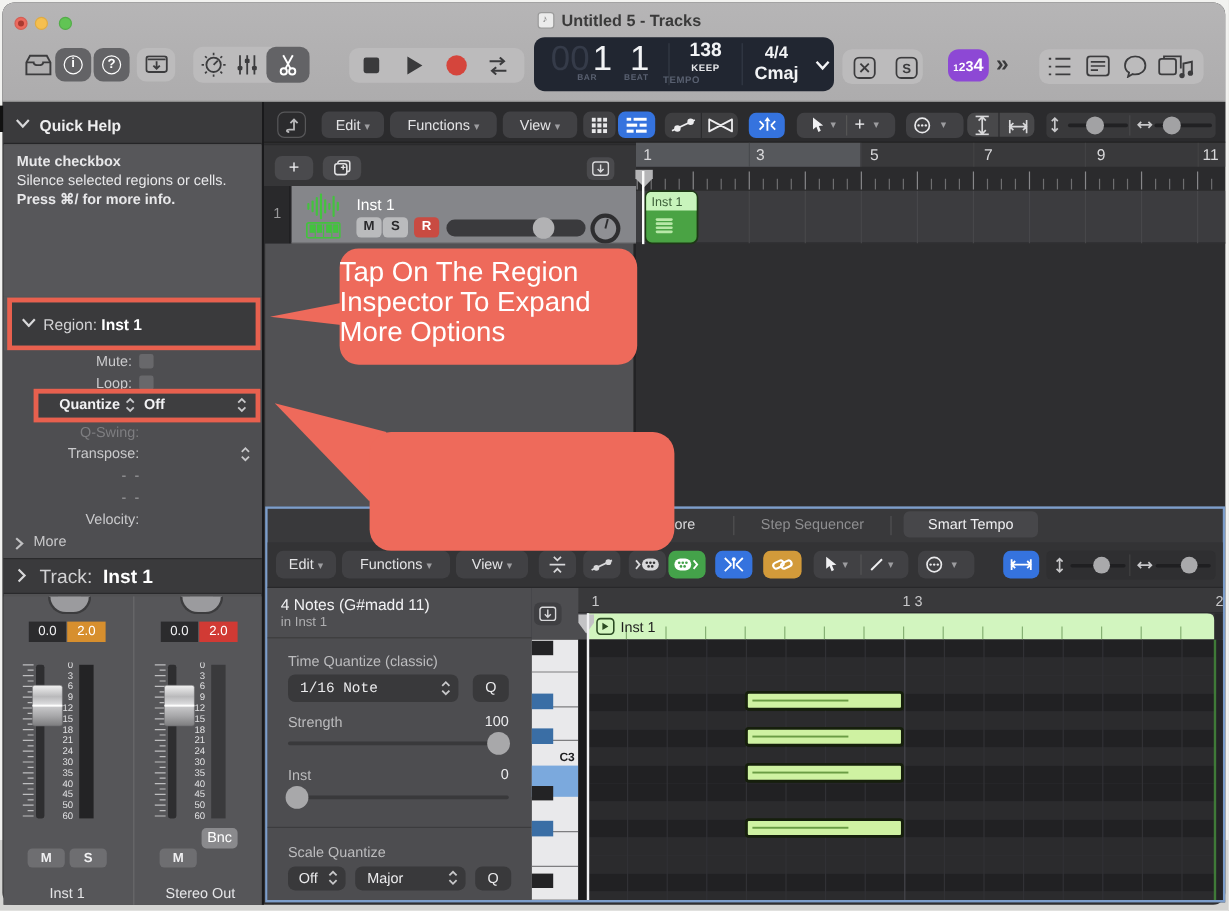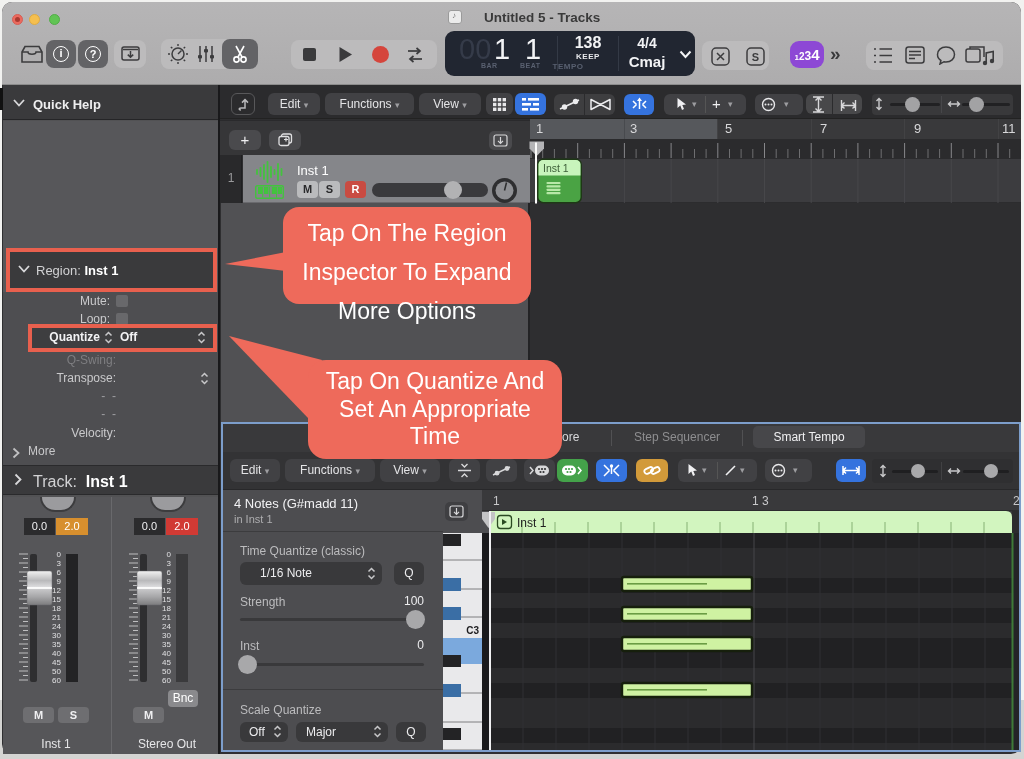--- a/index.html
+++ b/index.html
@@ -20,21 +20,21 @@
   <div class="a" style="left:2px;top:2px;width:1019px;height:83px;border-radius:10px 10px 0 0;background:linear-gradient(#b6b5b6,#adacad);"></div>
   <div class="a" style="left:2px;top:84px;width:1019px;height:1px;background:#8c8c8c;"></div>
 
   <div class="a" style="left:12px;top:14px;width:11px;height:11px;border-radius:50%;background:#ec6a5e;border:1px solid #d55f55;"></div>
   <div class="a" style="left:15px;top:17px;width:5px;height:5px;border-radius:50%;background:#a93a31;"></div>
   <div class="a" style="left:29px;top:14px;width:11px;height:11px;border-radius:50%;background:#f5bf4f;border:1px solid #dfab43;"></div>
   <div class="a" style="left:49px;top:14px;width:11px;height:11px;border-radius:50%;background:#61c454;border:1px solid #53ad48;"></div>
 
   <div class="a" style="left:448px;top:10px;width:14px;height:14px;border-radius:3px;background:#ebebeb;border:1px solid #9a9a9a;"></div>
   <div class="a" style="left:452px;top:12px;width:8px;height:8px;color:#777;font-size:8px;line-height:8px;">♪</div>
-  <div class="a" style="left:468px;top:10px;font-size:13.5px;font-weight:bold;color:#3a3a3a;margin-left:16px;">Untitled 5 - Tracks</div>
+  <div class="a" style="left:468px;top:10px;font-size:13.5px;font-weight:bold;color:#3a3a3a;">Untitled 5 - Tracks</div>
 
   <div class="a" style="left:0;top:88px;width:3px;height:22px;background:#111;"></div>
 
   <svg class="a" style="left:20px;top:45px;" width="24" height="19" viewBox="0 0 24 19">
     <path d="M2 7 L5 1.5 H19 L22 7 V17 H2 Z" fill="none" stroke="#3c3c3e" stroke-width="1.6"></path>
     <path d="M2 7 H8 C8 10 16 10 16 7 H22" fill="none" stroke="#3c3c3e" stroke-width="1.6"></path>
   </svg>
 
   <div class="a" style="left:46px;top:40px;width:30px;height:28px;border-radius:8px;background:#636366;"></div>
   <div class="a" style="left:53px;top:46px;width:16px;height:16px;border-radius:50%;border:1.5px solid #fff;color:#fff;font-size:11px;font-weight:bold;text-align:center;line-height:13px;">i</div>
@@ -156,20 +156,23 @@
   <div class="a" style="left:3px;top:85px;width:216px;height:669px;background:#525254;"></div>
   <div class="a" style="left:218px;top:85px;width:2px;height:669px;background:#19191b;"></div>
 
   <div class="a" style="left:3px;top:85px;width:215px;height:35px;background:#3a3a3c;border-bottom:1px solid #252527;"></div>
   <svg class="a" style="left:13px;top:99px;" width="12" height="8" viewBox="0 0 12 8">
       <path d="M1 1 L6 6.5 L11 1" fill="none" stroke="#d8d8da" stroke-width="1.8"></path>
     </svg>
   <div class="a" style="left:33px;top:97px;font-size:13px;font-weight:bold;color:#eeeeef;">Quick Help</div>
 
   <div class="a" style="left:3px;top:121px;width:215px;height:126px;background:#57575a;"></div>
+  <div class="a" style="left:14px;top:126px;font-size:12px;line-height:16px;color:#e8e8ea;">
+    <b>Mute checkbox</b><br>Silence selected regions or cells.<br><b>Press ⌘/ for more info.</b>
+  </div>
 
   <div class="a" style="left:3px;top:247px;width:215px;height:218px;background:#57575a;"></div>
   <div class="a" style="left:10px;top:252px;width:204px;height:36px;background:#3a3a3c;"></div>
   <svg class="a" style="left:18px;top:265px;" width="12" height="8" viewBox="0 0 12 8">
       <path d="M1 1 L6 6.5 L11 1" fill="none" stroke="#d8d8da" stroke-width="1.8"></path>
     </svg>
   <div class="a" style="left:36px;top:263px;font-size:13px;color:#d2d2d4;">Region: <b style="color:#fff;">Inst 1</b></div>
   <div class="a" style="left:6px;top:248px;width:211px;height:44px;border:4px solid #e8604e;"></div>
 
   <div class="a" style="left:3px;top:292px;width:215px;height:173px;background:#4e4e51;"></div>
@@ -688,21 +691,21 @@
   <div class="a" style="left:443px;top:490px;width:46px;height:43px;background:#4d4d50;"></div>
   <div class="a" style="left:234px;top:496px;font-size:13px;color:#f2f2f4;">4 Notes (G#madd 11)</div>
   <div class="a" style="left:234px;top:513px;font-size:11px;color:#aeaeb0;">in Inst 1</div>
   <div class="a" style="left:445px;top:502px;width:23px;height:19px;background:#3f3f42;border-radius:5px;"></div>
   <svg class="a" style="left:449px;top:505px;" width="15" height="13" viewBox="0 0 15 13">
       <rect x="1" y="1" width="13" height="11" rx="2" fill="none" stroke="#d8d8da" stroke-width="1.2"></rect>
       <path d="M7.5 3 V9 M5 6.8 L7.5 9.3 L10 6.8" fill="none" stroke="#d8d8da" stroke-width="1.2"></path>
     </svg>
   <div class="a" style="left:223px;top:531px;width:220px;height:1px;background:#3c3c3e;"></div>
   <div class="a" style="left:240px;top:544px;font-size:12px;color:#bcbcbe;">Time Quantize (classic)</div>
-  <div class="a" style="left:240px;top:562px;width:142px;height:23px;background:#39393b;border-radius:6px;color:#ececee;font-size:12px;line-height:23px;"><span style="margin-left:20px;">1/16 Note</span></div>
+  <div class="a" style="left:240px;top:562px;width:142px;height:23px;background:#39393b;border-radius:6px;color:#ececee;font-size:12px;line-height:23px;"><span style="margin-left:10px;font-family:Liberation Mono, monospace;">1/16 Note</span></div>
   <svg class="a" style="left:367px;top:567px;" width="9" height="13" viewBox="0 0 9 13">
       <path d="M1.5 4.5 L4.5 1.5 L7.5 4.5 M1.5 8.5 L4.5 11.5 L7.5 8.5" fill="none" stroke="#c8c8ca" stroke-width="1.5"></path>
     </svg>
   <div class="a" style="left:394px;top:562px;width:30px;height:23px;background:#39393b;border-radius:6px;color:#ececee;font-size:12px;text-align:center;line-height:23px;">Q</div>
   <div class="a" style="left:240px;top:595px;font-size:12px;color:#bcbcbe;">Strength</div>
   <div class="a" style="left:380px;top:594px;width:44px;text-align:right;font-size:12px;color:#ececee;">100</div>
   <div class="a" style="left:240px;top:618px;width:184px;height:3px;background:#39393b;border-radius:2px;"></div>
   <div class="a" style="left:406px;top:610px;width:19px;height:19px;border-radius:50%;background:#a8a8aa;"></div>
   <div class="a" style="left:240px;top:639px;font-size:12px;color:#bcbcbe;">Inst</div>
   <div class="a" style="left:380px;top:638px;width:44px;text-align:right;font-size:12px;color:#ececee;">0</div>
@@ -817,15 +820,14 @@
       <path d="M1 1 H14 V8 L7.5 17 L1 8 Z" fill="#c3c3c5"></path>
     </svg>
 <div class="a" style="left:489px;top:511px;width:1.5px;height:239px;background:#f0f0f2;"></div>
 
   <svg class="a" style="left:220px;top:200px;" width="345" height="270" viewBox="0 0 345 270">
     <path d="M66 52 L5 64 L66 71 Z" fill="#ee6a5b"></path>
     <rect x="63" y="7" width="248" height="97" rx="16" fill="#ee6a5b"></rect>
     <path d="M9 136 L102 160 L88 218 Z" fill="#ee6a5b"></path>
     <rect x="88" y="160" width="254" height="99" rx="18" fill="#ee6a5b"></rect>
   </svg>
-  <div class="a" style="left:283px;top:214px;width:248px;text-align:center;font-size:23px;line-height:39px;color:#fff;">Tap On The Region<br>Inspector To Expand<br>More Options</div>
-  <div class="a" style="left:308px;top:368px;width:254px;text-align:center;font-size:23px;line-height:27.5px;color:#fff;">Tap On Quantize And<br>Set An Appropriate<br>Time</div>
+  <div class="a" style="left:283px;top:214px;width:248px;font-size:23px;line-height:25px;color:#fff;">Tap On The Region<br>Inspector To Expand<br>More Options</div>
 </div>
 
 </body></html>

